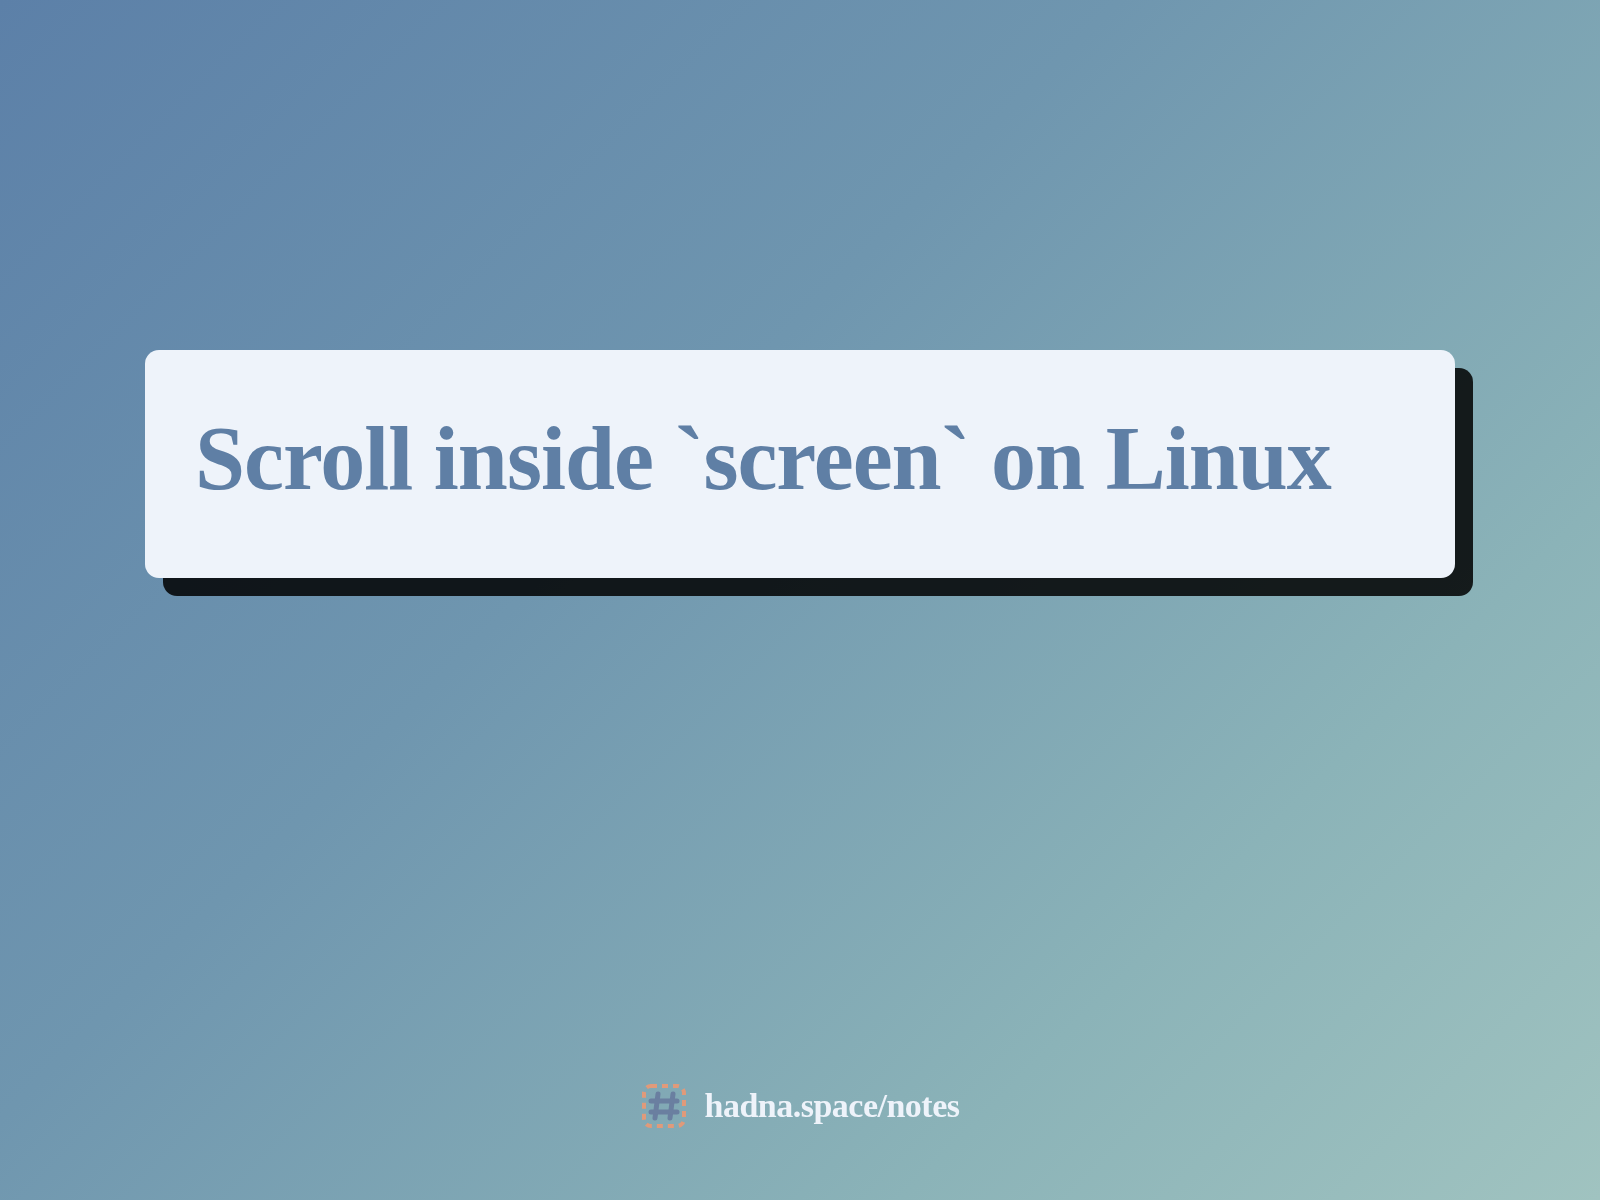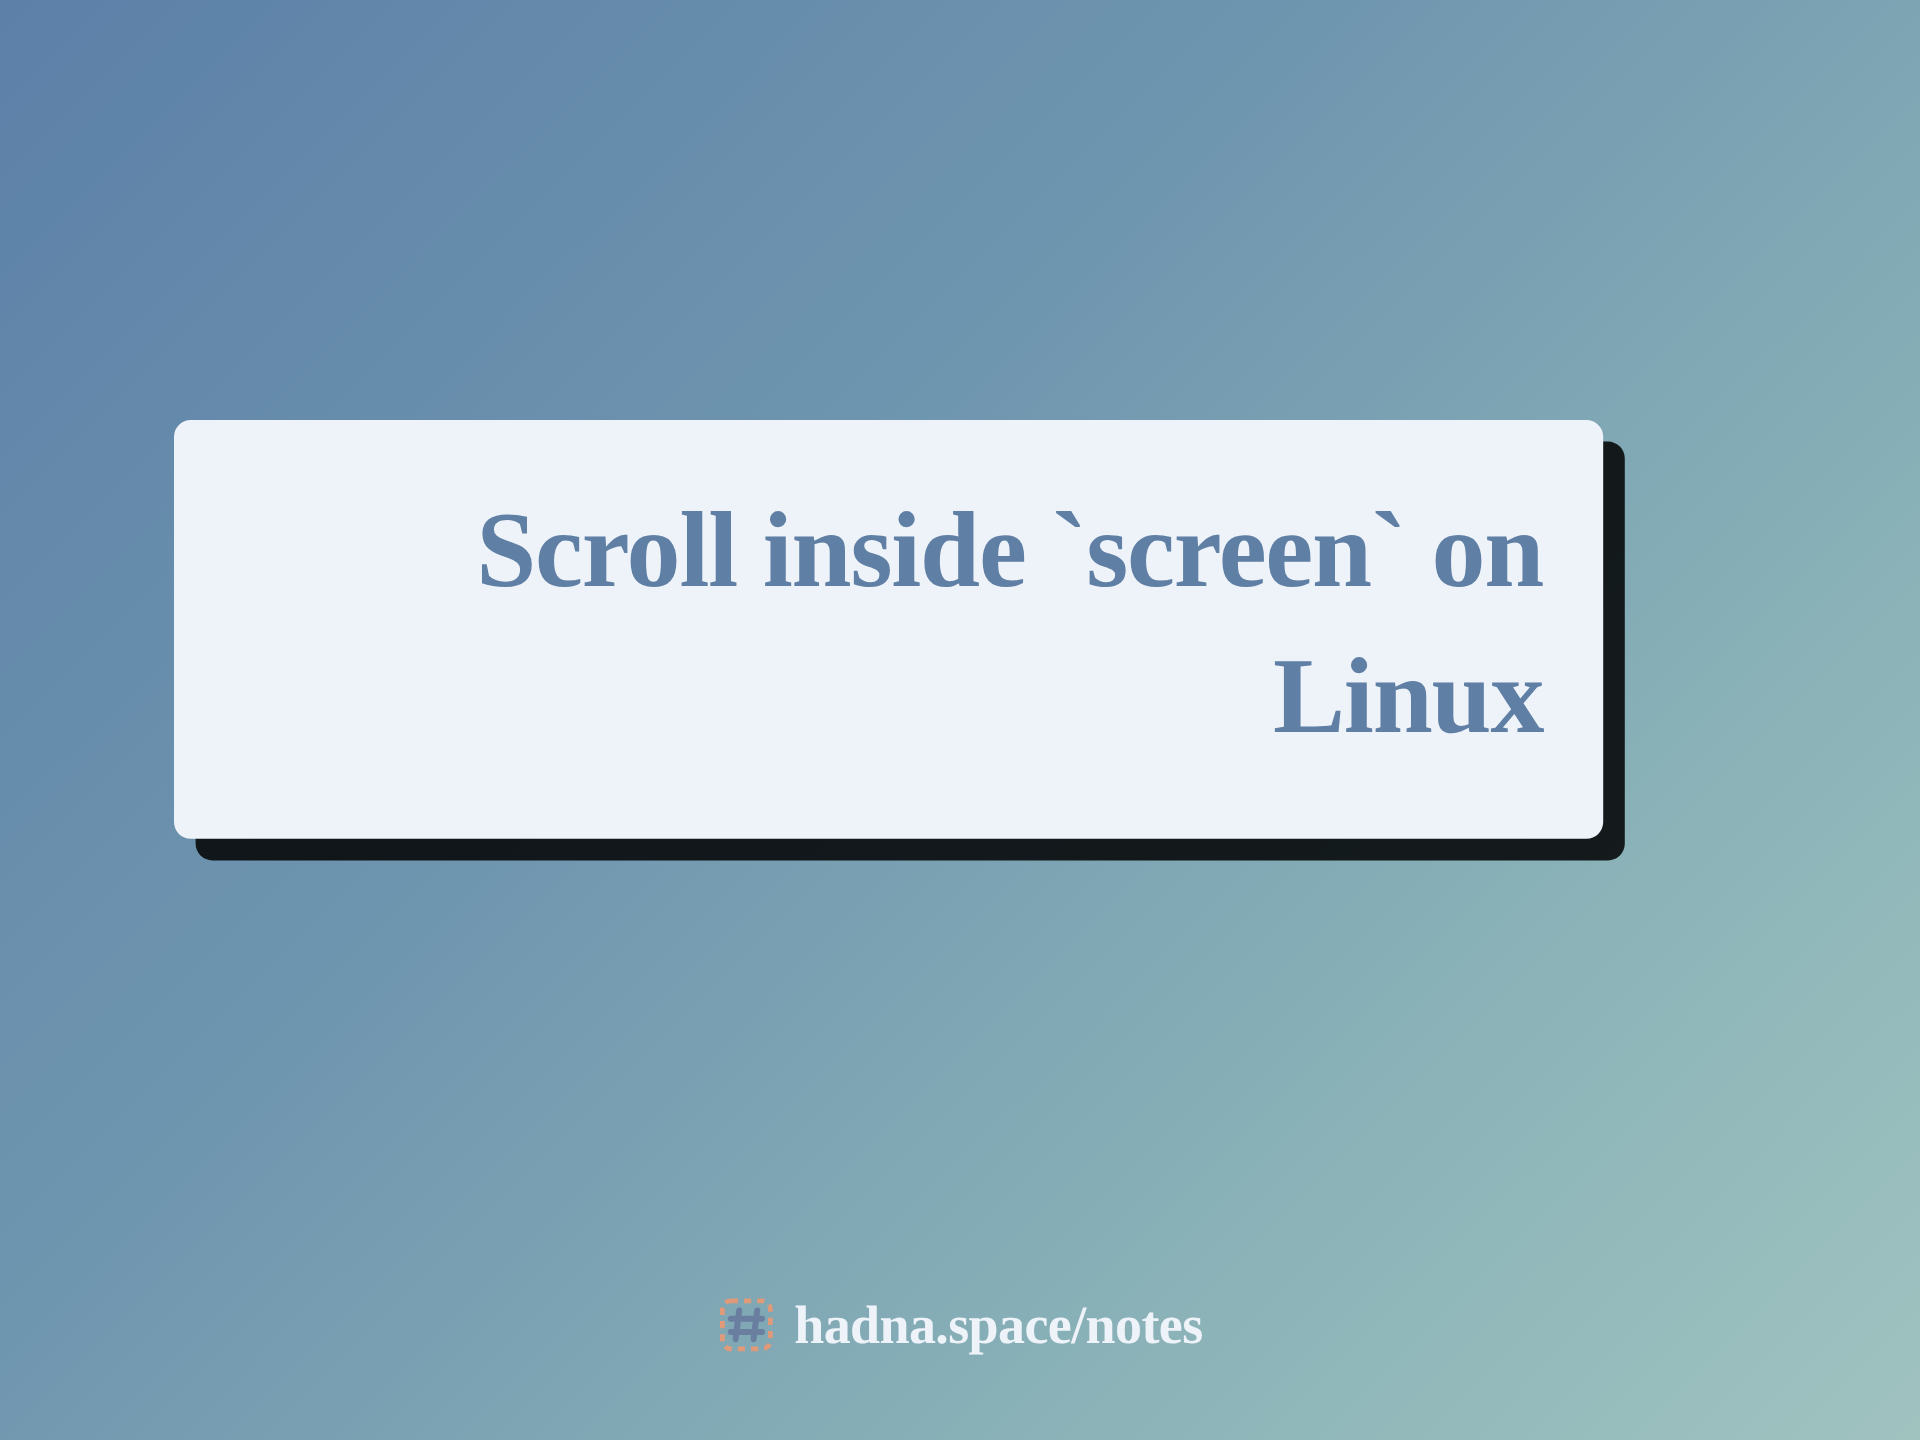--- a/index.html
+++ b/index.html
@@ -6,26 +6,26 @@
   html, body { width: 1600px; height: 1200px; overflow: hidden; }
   body {
     background: linear-gradient(135deg, #5c80a8 0%, #6f96af 40%, #8bb3b8 75%, #a0c3c0 100%);
     font-family: Georgia, 'Times New Roman', serif;
     position: relative;
   }
   .title-card {
     position: absolute;
     top: 350px;
     left: 145px;
-    width: 1191px;
+    width: 1310px;
     background: #eef3fa;
     border-radius: 14px;
     box-shadow: 18px 18px 0 rgba(0, 0, 0, 0.85);
     padding: 48px 50px 58px 50px;
-    text-align: right;
+    text-align: left;
   }
   .title-text {
     font-size: 90px;
     font-weight: 700;
     color: #5f7fa5;
     line-height: 1.35;
     letter-spacing: -1px;
   }
   .footer {
     position: absolute;
@@ -36,21 +36,21 @@
     align-items: center;
     justify-content: center;
     gap: 16px;
   }
   .footer-icon {
     width: 48px;
     height: 48px;
     flex-shrink: 0;
   }
   .footer-text {
-    font-size: 45px;
+    font-size: 34px;
     font-weight: 600;
     color: #eef3fa;
     letter-spacing: -0.5px;
   }
 </style>
 </head>
 <body>
 
 <div class="title-card">
   <div class="title-text">Scroll inside `screen` on Linux</div>

